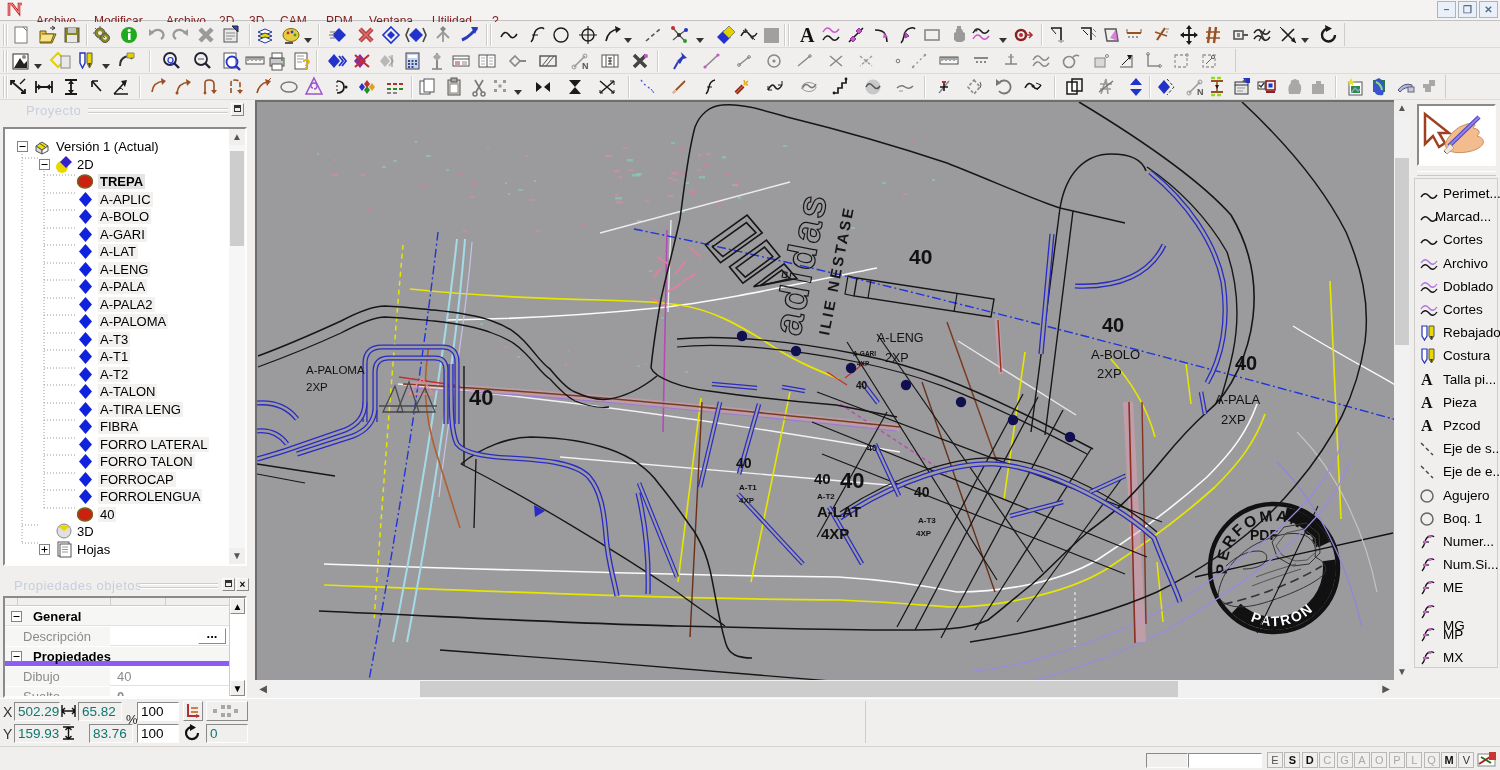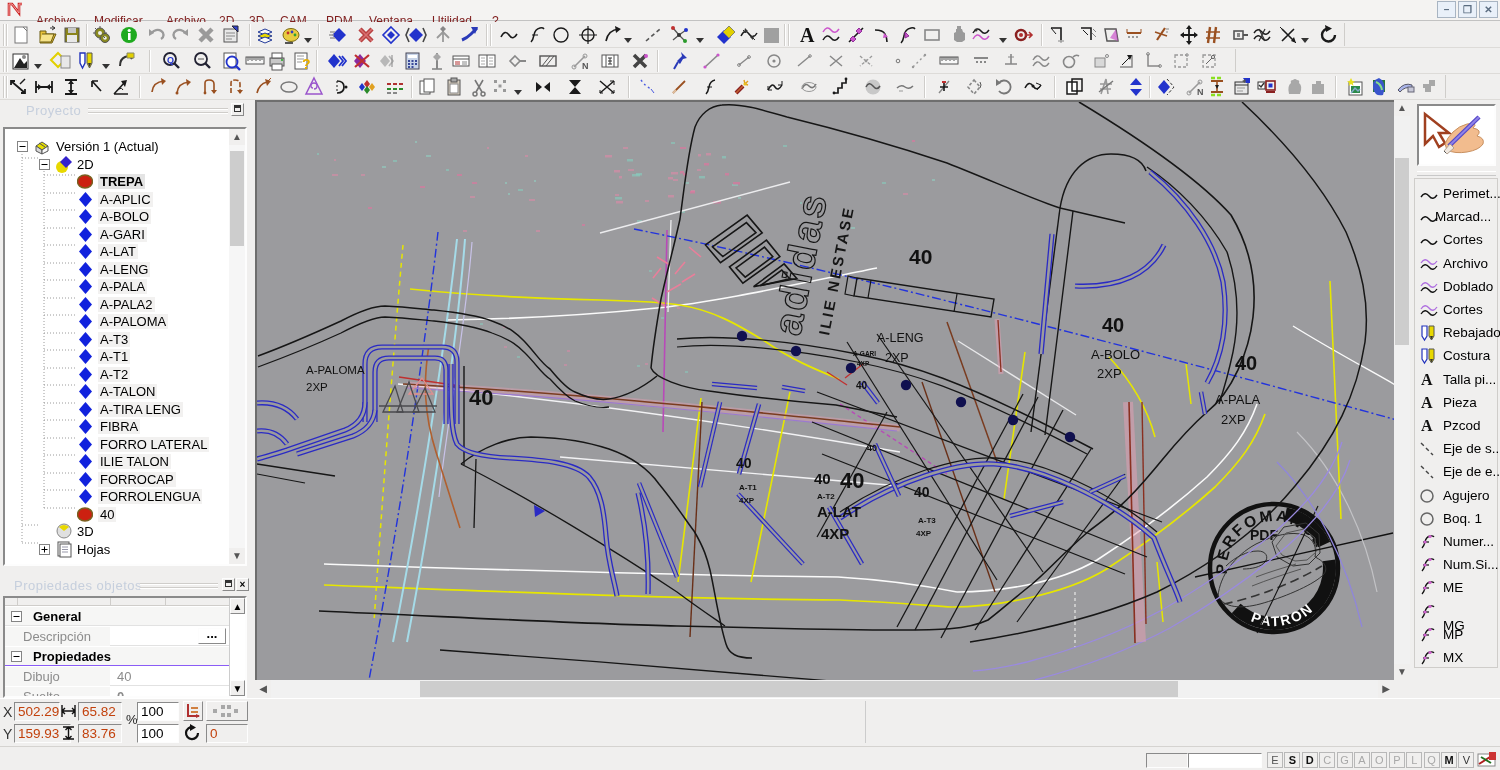--- a/index.html
+++ b/index.html
@@ -9,21 +9,21 @@
 .wbtn{position:absolute;top:1px;width:19px;height:17px;background:#e9f0f9;border:1px solid #a8b4c2;text-align:center;line-height:15px;color:#5a6c80;font-size:10px;font-weight:bold}
 .tbrow{left:0;width:1500px;height:26px;background:#f0efee;border-bottom:1px solid #dddbd8}
 .panel-title{color:#c6cfdd;font-size:13px;letter-spacing:.5px}
 .sunken1{border:1px solid;border-color:#8a8a8a #fdfdfd #fdfdfd #8a8a8a}
 .raised1{border:1px solid;border-color:#fdfdfd #8a8a8a #8a8a8a #fdfdfd}
 .treerow{position:absolute;left:0;height:17px;white-space:nowrap;font-size:13px;color:#000}
 .lbl{background:#f2f1f0;padding:0 2px}
 .sb{background:#f1f1f1}
 .sbthumb{background:#cdcdcd}
 .sbarrow{background:#f0efee;color:#555;text-align:center;font-size:10px;line-height:15px}
-.fld{position:absolute;height:19px;border:1px solid;border-color:#8a8a8a #fdfdfd #fdfdfd #8a8a8a;background:#f0efee;color:#c2410c;font-size:13.5px;padding:1px 3px}
+.fld{position:absolute;height:19px;border:1px solid;border-color:#8a8a8a #fdfdfd #fdfdfd #8a8a8a;background:#f0efee;color:#0f766e;font-size:13.5px;padding:1px 3px}
 .fldw{background:#fff;color:#000}
 .rpitem{position:absolute;left:4px;height:23px;white-space:nowrap;font-size:13.5px;color:#000}
 .lettbox{position:absolute;top:5px;width:16px;height:16px;border:1px solid #b8b8b8;background:#f0efee;text-align:center;line-height:14px;font-size:11px}
 </style></head>
 <body>
 
 <div class="menubar">
 <svg class="abs" style="left:7px;top:2px" width="20" height="16" viewBox="0 0 20 16">
       <path d="M2,14 L2,2 L5,2 L12,11 L12,2 L15,2" fill="none" stroke="#cc2222" stroke-width="2.6"></path>
       <path d="M2,14 L2,2 L5,2 L12,11 L12,2 L15,2" fill="none" stroke="#f0a0a0" stroke-width="1"></path>
@@ -939,21 +939,21 @@
 <div class="treerow" style="top:307px">
           <svg class="abs" style="left:72px;top:0" width="17" height="17">
             <path d="M8.5,1 L15,8.5 L8.5,16 L2,8.5 Z" fill="#1122dd"></path>
           </svg>
           <span class="abs lbl" style="left:93px;top:1px">FORRO LATERAL</span>
         </div>
 <div class="treerow" style="top:324px">
           <svg class="abs" style="left:72px;top:0" width="17" height="17">
             <path d="M8.5,1 L15,8.5 L8.5,16 L2,8.5 Z" fill="#1122dd"></path>
           </svg>
-          <span class="abs lbl" style="left:93px;top:1px">ILIE TALON</span>
+          <span class="abs lbl" style="left:93px;top:1px">FORRO TALON</span>
         </div>
 <div class="treerow" style="top:342px">
           <svg class="abs" style="left:72px;top:0" width="17" height="17">
             <path d="M8.5,1 L15,8.5 L8.5,16 L2,8.5 Z" fill="#1122dd"></path>
           </svg>
           <span class="abs lbl" style="left:93px;top:1px">FORROCAP</span>
         </div>
 <div class="treerow" style="top:359px">
           <svg class="abs" style="left:72px;top:0" width="17" height="17">
             <path d="M8.5,1 L15,8.5 L8.5,16 L2,8.5 Z" fill="#1122dd"></path>
@@ -1014,21 +1014,21 @@
       <svg class="abs" style="left:6px;top:4px" width="11" height="11">
           <rect x="0.5" y="0.5" width="10" height="10" fill="#fff" stroke="#848484"></rect>
           <path d="M2.5,5.5 L8.5,5.5" stroke="#000"></path>
         </svg>
       <span class="abs" style="left:28px;top:2px;font-weight:bold">General</span>
     </div>
     <div class="abs" style="left:0;top:29px;width:224px;height:19px;border-bottom:1px solid #e2e2e2">
       <div class="abs" style="left:0;top:0;width:105px;height:19px;background:#f6f6f5;color:#8c8c8c;padding:2px 0 0 18px">Descripción</div>
       <div class="abs raised1" style="left:193px;top:1px;width:28px;height:16px;text-align:center;line-height:10px;font-weight:bold">...</div>
     </div>
-    <div class="abs" style="left:0;top:49px;width:224px;height:19px;background:#f6f6f5;border-bottom:1px solid #8b5cf6">
+    <div class="abs" style="left:0;top:49px;width:224px;height:19px;background:#f6f6f5;border-bottom:5px solid #8b5cf6">
       <svg class="abs" style="left:6px;top:4px" width="11" height="11">
           <rect x="0.5" y="0.5" width="10" height="10" fill="#fff" stroke="#848484"></rect>
           <path d="M2.5,5.5 L8.5,5.5" stroke="#000"></path>
         </svg>
       <span class="abs" style="left:28px;top:2px;font-weight:bold">Propiedades</span>
     </div>
     <div class="abs" style="left:0;top:69px;width:224px;height:19px;border-bottom:1px solid #e2e2e2">
       <div class="abs" style="left:0;top:0;width:105px;height:19px;background:#f6f6f5;color:#8c8c8c;padding:2px 0 0 18px">Dibujo</div>
       <div class="abs" style="left:112px;top:2px;color:#8c8c8c">40</div>
     </div>
@@ -1553,21 +1553,21 @@
   <div class="abs" style="left:3px;top:27px;font-size:14px;color:#333">Y</div>
   <div class="fld" style="left:14px;top:3px;width:46px">502.29</div>
   <div class="fld" style="left:14px;top:25px;width:57px">159.93</div>
   <svg class="abs" style="left:61px;top:5px" width="15" height="14">
       <path d="M1,1 L1,13 M14,1 L14,13 M1,7 L14,7 M4,4 L1,7 L4,10 M11,4 L14,7 L11,10" stroke="#111" stroke-width="1.4" fill="none"></path>
     </svg>
   <svg class="abs" style="left:61px;top:27px" width="15" height="14">
       <path d="M2,1 L13,1 M2,13 L13,13 M7.5,1 L7.5,13 M4.5,4 L7.5,1 L10.5,4 M4.5,10 L7.5,13 L10.5,10" stroke="#111" stroke-width="1.4" fill="none"></path>
     </svg>
   <div class="fld" style="left:78px;top:3px;width:44px">65.82</div>
-  <div class="fld" style="left:78px;top:25px;width:44px">83.76</div>
+  <div class="fld" style="left:89px;top:25px;width:44px">83.76</div>
   <div class="abs" style="left:126px;top:13px;font-size:13px;color:#222">%</div>
   <div class="fld fldw" style="left:137px;top:3px;width:42px">100</div>
   <div class="fld fldw" style="left:137px;top:25px;width:42px">100</div>
   <div class="abs raised1" style="left:183px;top:2px;width:20px;height:20px"><svg width="18" height="18">
         <path d="M4,2 L4,14 L15,14" stroke="#b03030" stroke-width="2" fill="none"></path>
         <path d="M7,6 L14,6 M7,10 L14,10" stroke="#d08040" stroke-width="2"></path>
         <path d="M12,12 L16,14 L12,16" fill="#b03030"></path>
       </svg></div>
   <div class="abs raised1" style="left:206px;top:2px;width:42px;height:20px"><svg width="40" height="18">
         <g fill="#a8a8a8">

